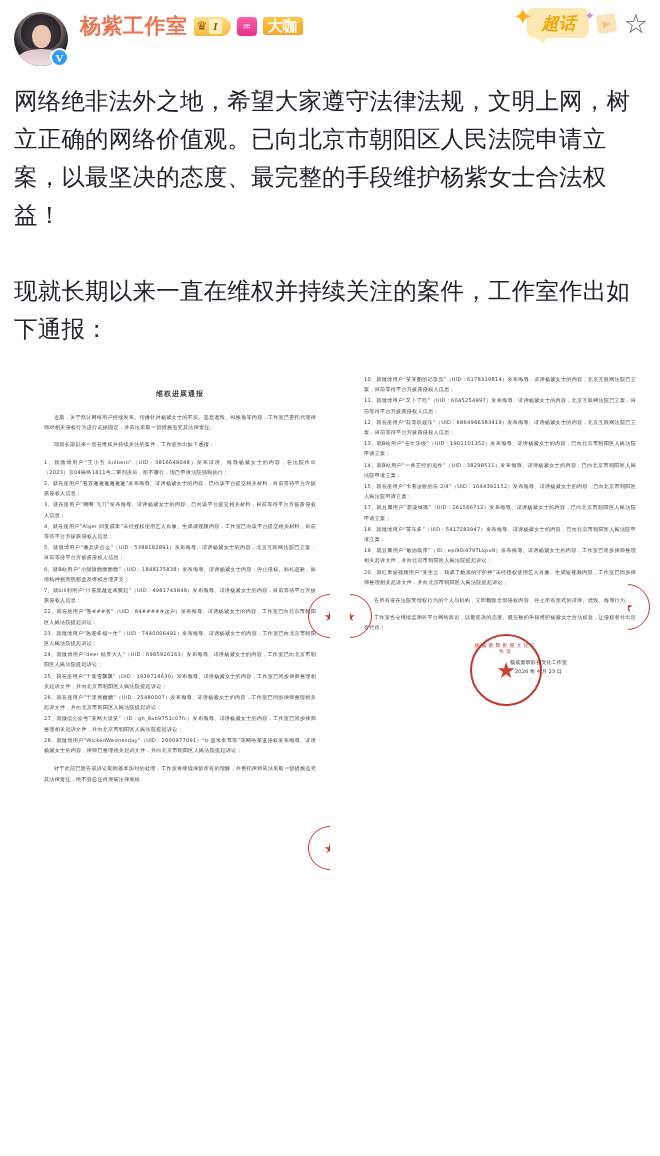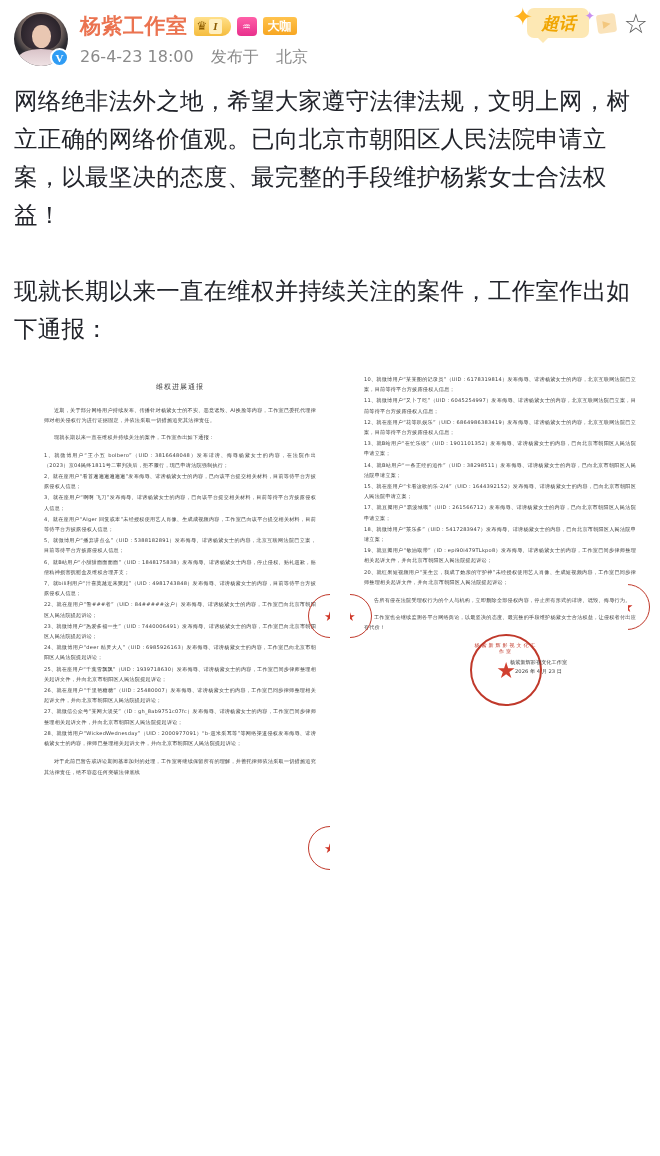--- a/index.html
+++ b/index.html
@@ -68,21 +68,21 @@
   }
   .badge-pink {
     width:20px; height:19px; border-radius:4px;
     background: linear-gradient(#ff5fa8,#e8308c);
     color:#fff; font-size:10px; display:flex; align-items:center; justify-content:center;
     font-weight:bold;
   }
   .badge-vip {
     height:18px; padding:0 5px; border-radius:3px;
     background: linear-gradient(#ffc34d,#f7a621);
-    color:#fff; font-size:12px; font-weight:bold; line-height:18px;
+    color:#fff; font-size:15px; font-weight:bold; line-height:18px;
   }
   .meta-row { margin-top:7px; font-size:16px; color:#8a8a8a; white-space:nowrap; }
   .meta-row .sep { display:inline-block; width:7px; }
 
   .head-right {
     position:absolute; right:12px; top:8px;
     display:flex; align-items:center; gap:8px;
   }
   .chaohua {
     position:relative; height:30px; padding:0 13px 0 15px;
@@ -120,22 +120,22 @@
   
   .docs { position:relative; margin-top: 18px; height: 645px; }
   .doc {
     position:absolute; top:0; background:#fff;
     overflow:hidden;
   }
   .doc-left  { left: 30px;  width: 300px; height: 645px; }
   .doc-right { left: 350px; width: 300px; height: 460px; }
 
   .doc-title {
-    text-align:center; font-size:7px; font-weight:normal; color:#3a3a3a;
-    margin-top: 16px; letter-spacing:1px;
+    text-align:center; font-size:7px; font-weight:bold; color:#3a3a3a;
+    margin-top: 23px; letter-spacing:1px;
     font-family:"DejaVu Sans", sans-serif;
   }
   .doc-p {
     font-size:5.1px; line-height:10.2px; color:#3c3c3c;
     margin: 0 14px; text-align: justify;
     letter-spacing:.25px;
   }
   .doc-p.indent { text-indent: 10px; }
   .doc-gap { height: 7px; }
   .doc-li {
@@ -191,27 +191,20 @@
         <span class="badge-crown">
           <span class="cr">♛</span>
           <span class="lv">I</span>
         </span>
 
         <span class="badge-pink">♒</span>
 
         <span class="badge-vip">大咖</span>
       </div>
 
-      <div class="meta-row">
-        <span>26-4-23 18:00</span>
-        <span class="sep"></span>
-        <span>发布于</span>
-        <span class="sep"></span>
-        <span>北京</span>
-      </div>
     </div>
 
     <div class="head-right">
       <div class="chaohua">
         <span class="spark a">✦</span>
         <span class="spark b">✦</span>
         <span>超话</span>
       </div>
       <div class="play-badge">▶</div>
       <div class="fav-star">☆</div>

